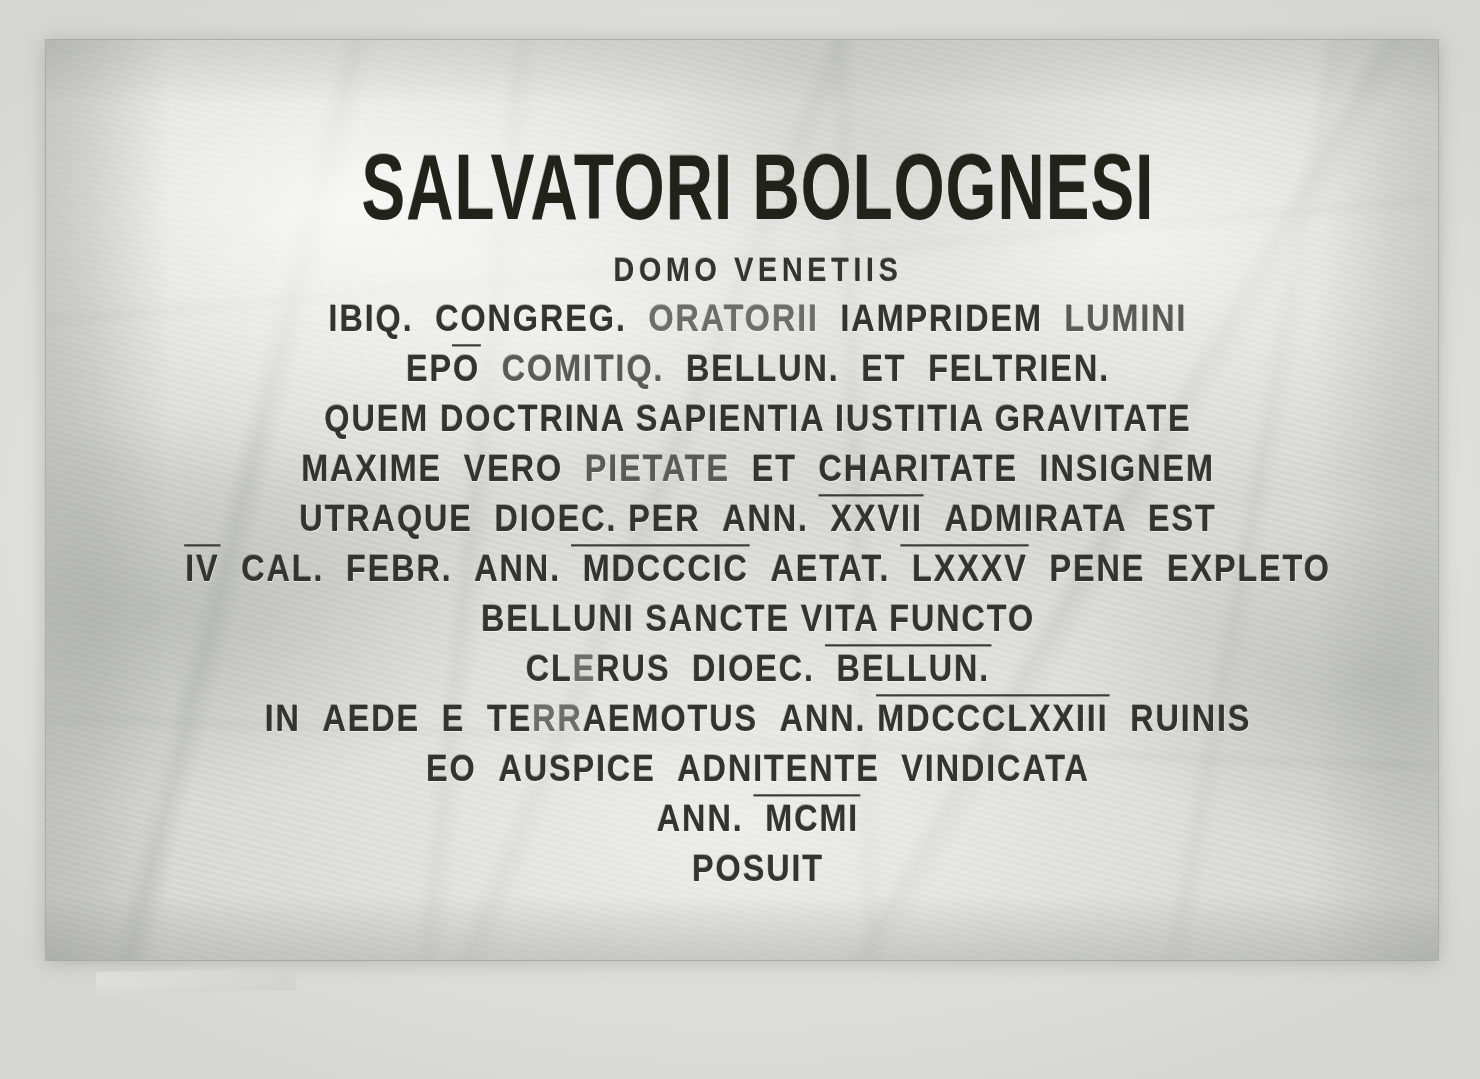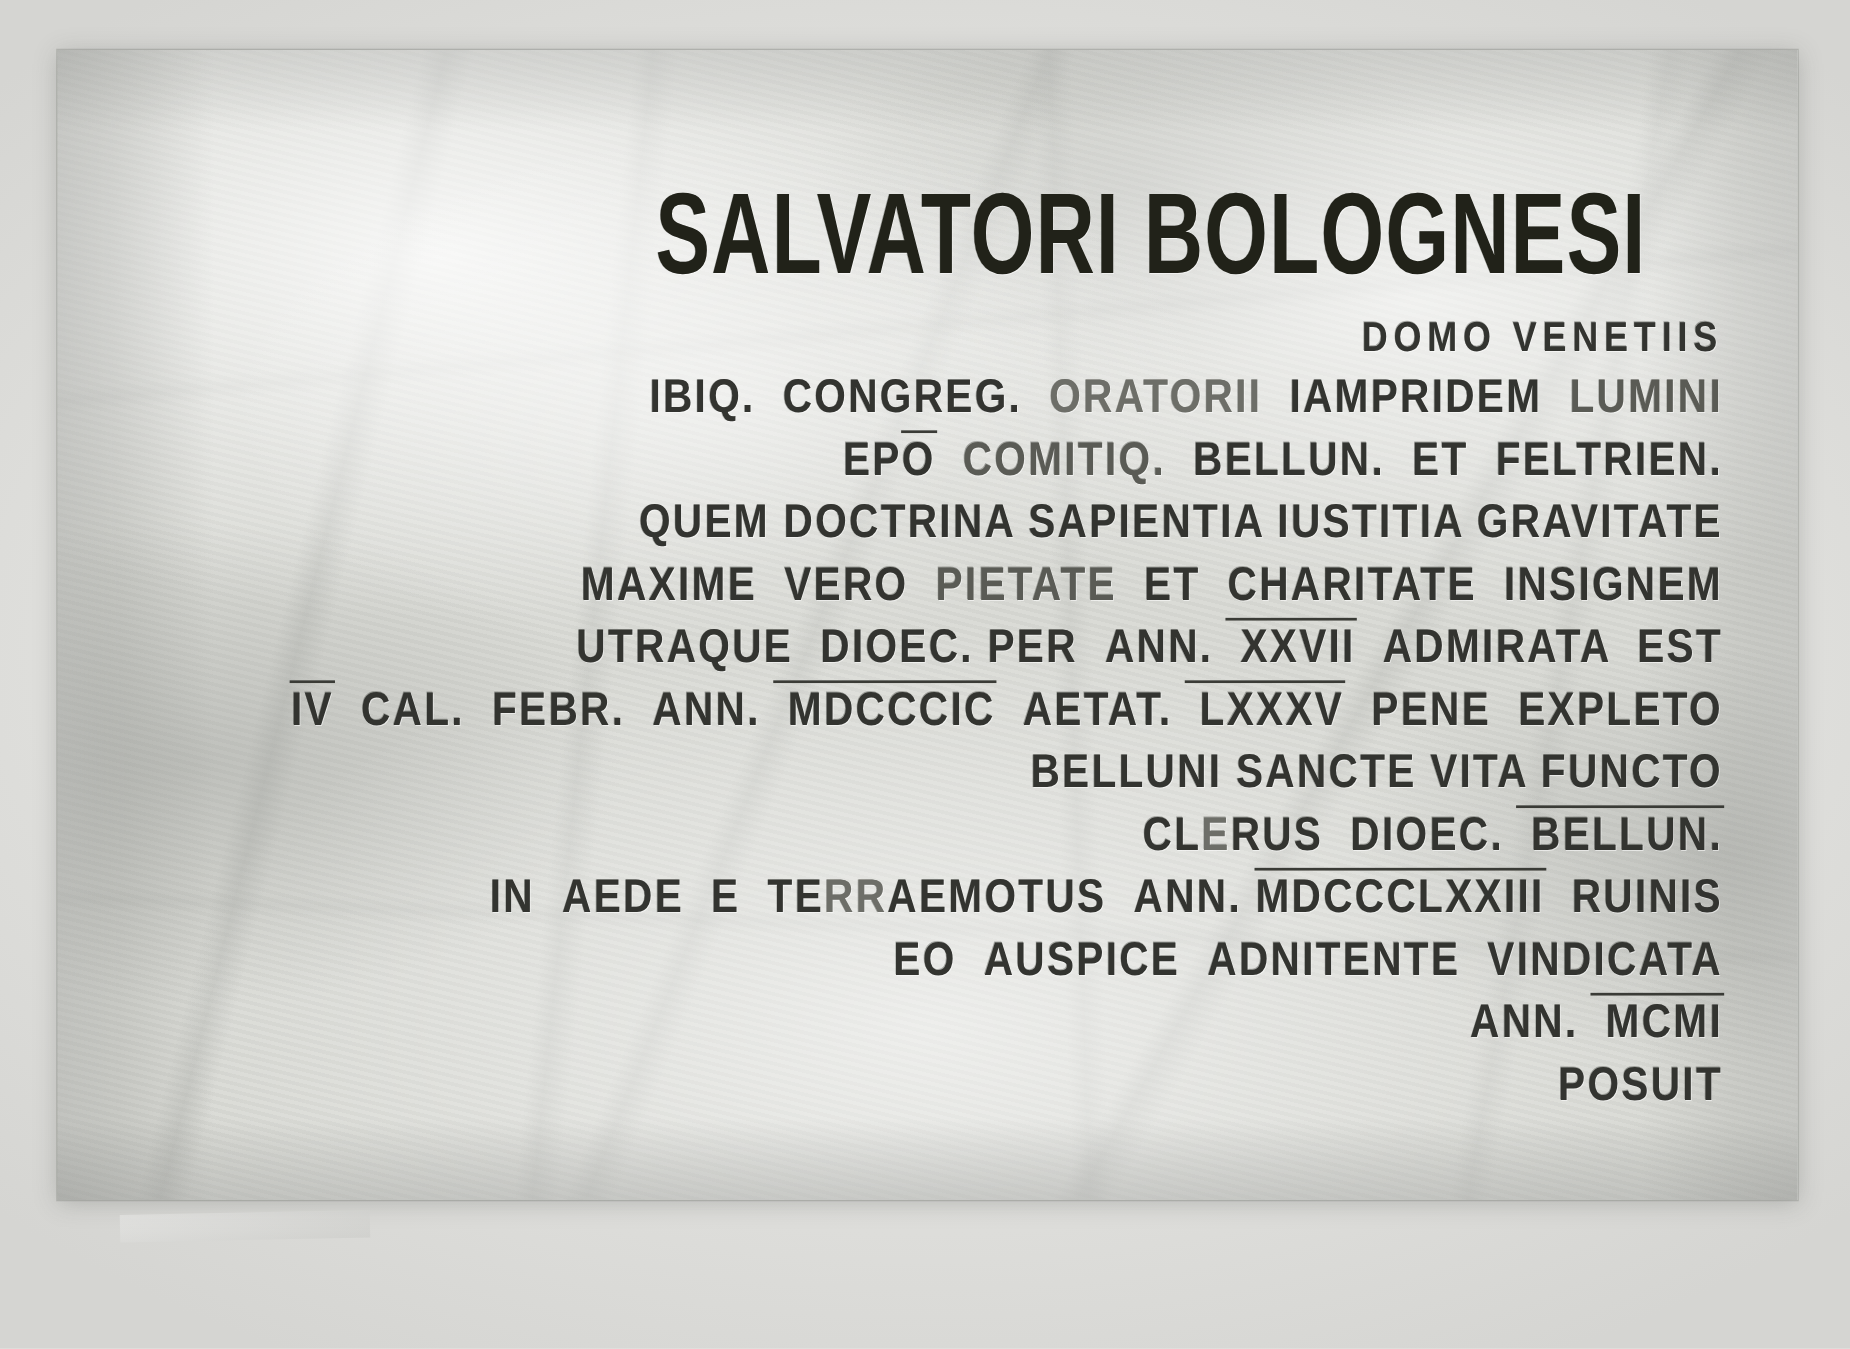--- a/index.html
+++ b/index.html
@@ -74,27 +74,27 @@
     position: absolute;
     inset: 0;
     background:
       radial-gradient(ellipse 42% 34% at 38% 30%, rgba(255,255,255,0.42), rgba(255,255,255,0) 68%);
     pointer-events: none;
   }
 
   
   #inscription {
     position: absolute;
-    left: 4px;
+    left: 16px;
     top: 0;
     width: 100%;
     height: 100%;
     padding: 108px 16px 0 16px;
     box-sizing: border-box;
-    text-align: right;
+    text-align: center;
     color: #2a2b28;
     z-index: 3;
   }
 
   .line {
     display: block;
     white-space: nowrap;
     font-family: "Liberation Sans", sans-serif;
     font-weight: bold;
     letter-spacing: 0.055em;

